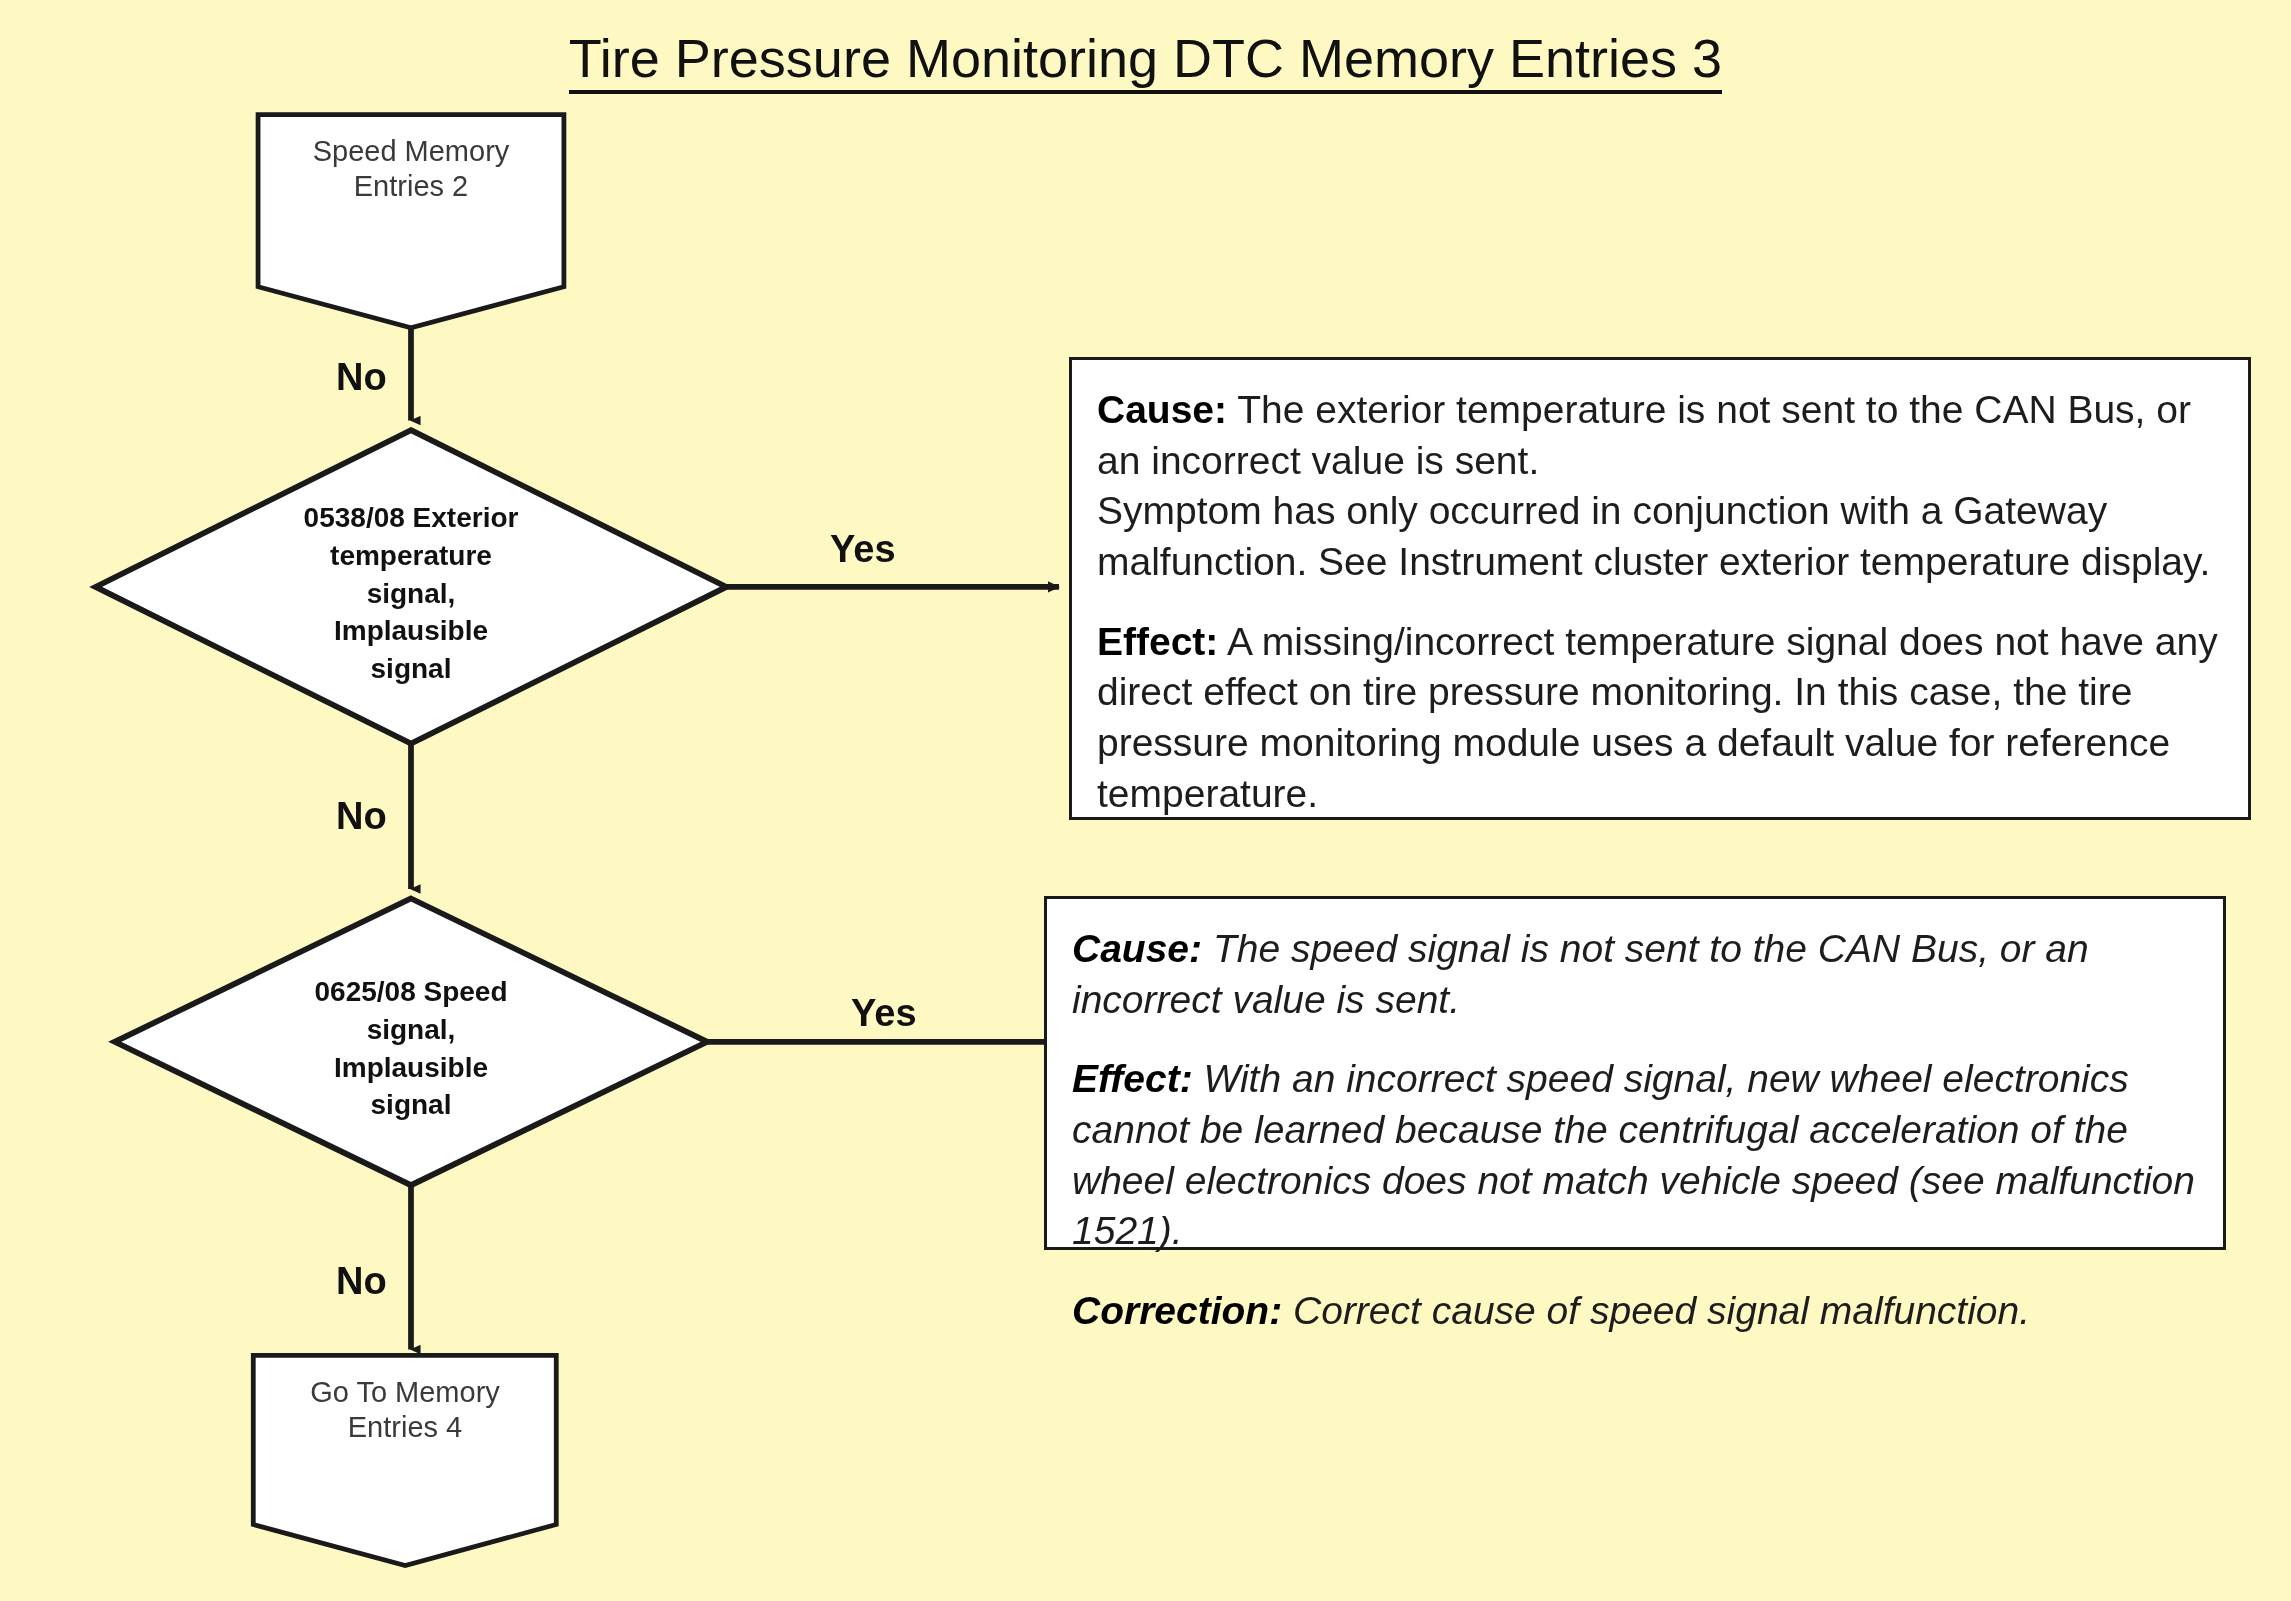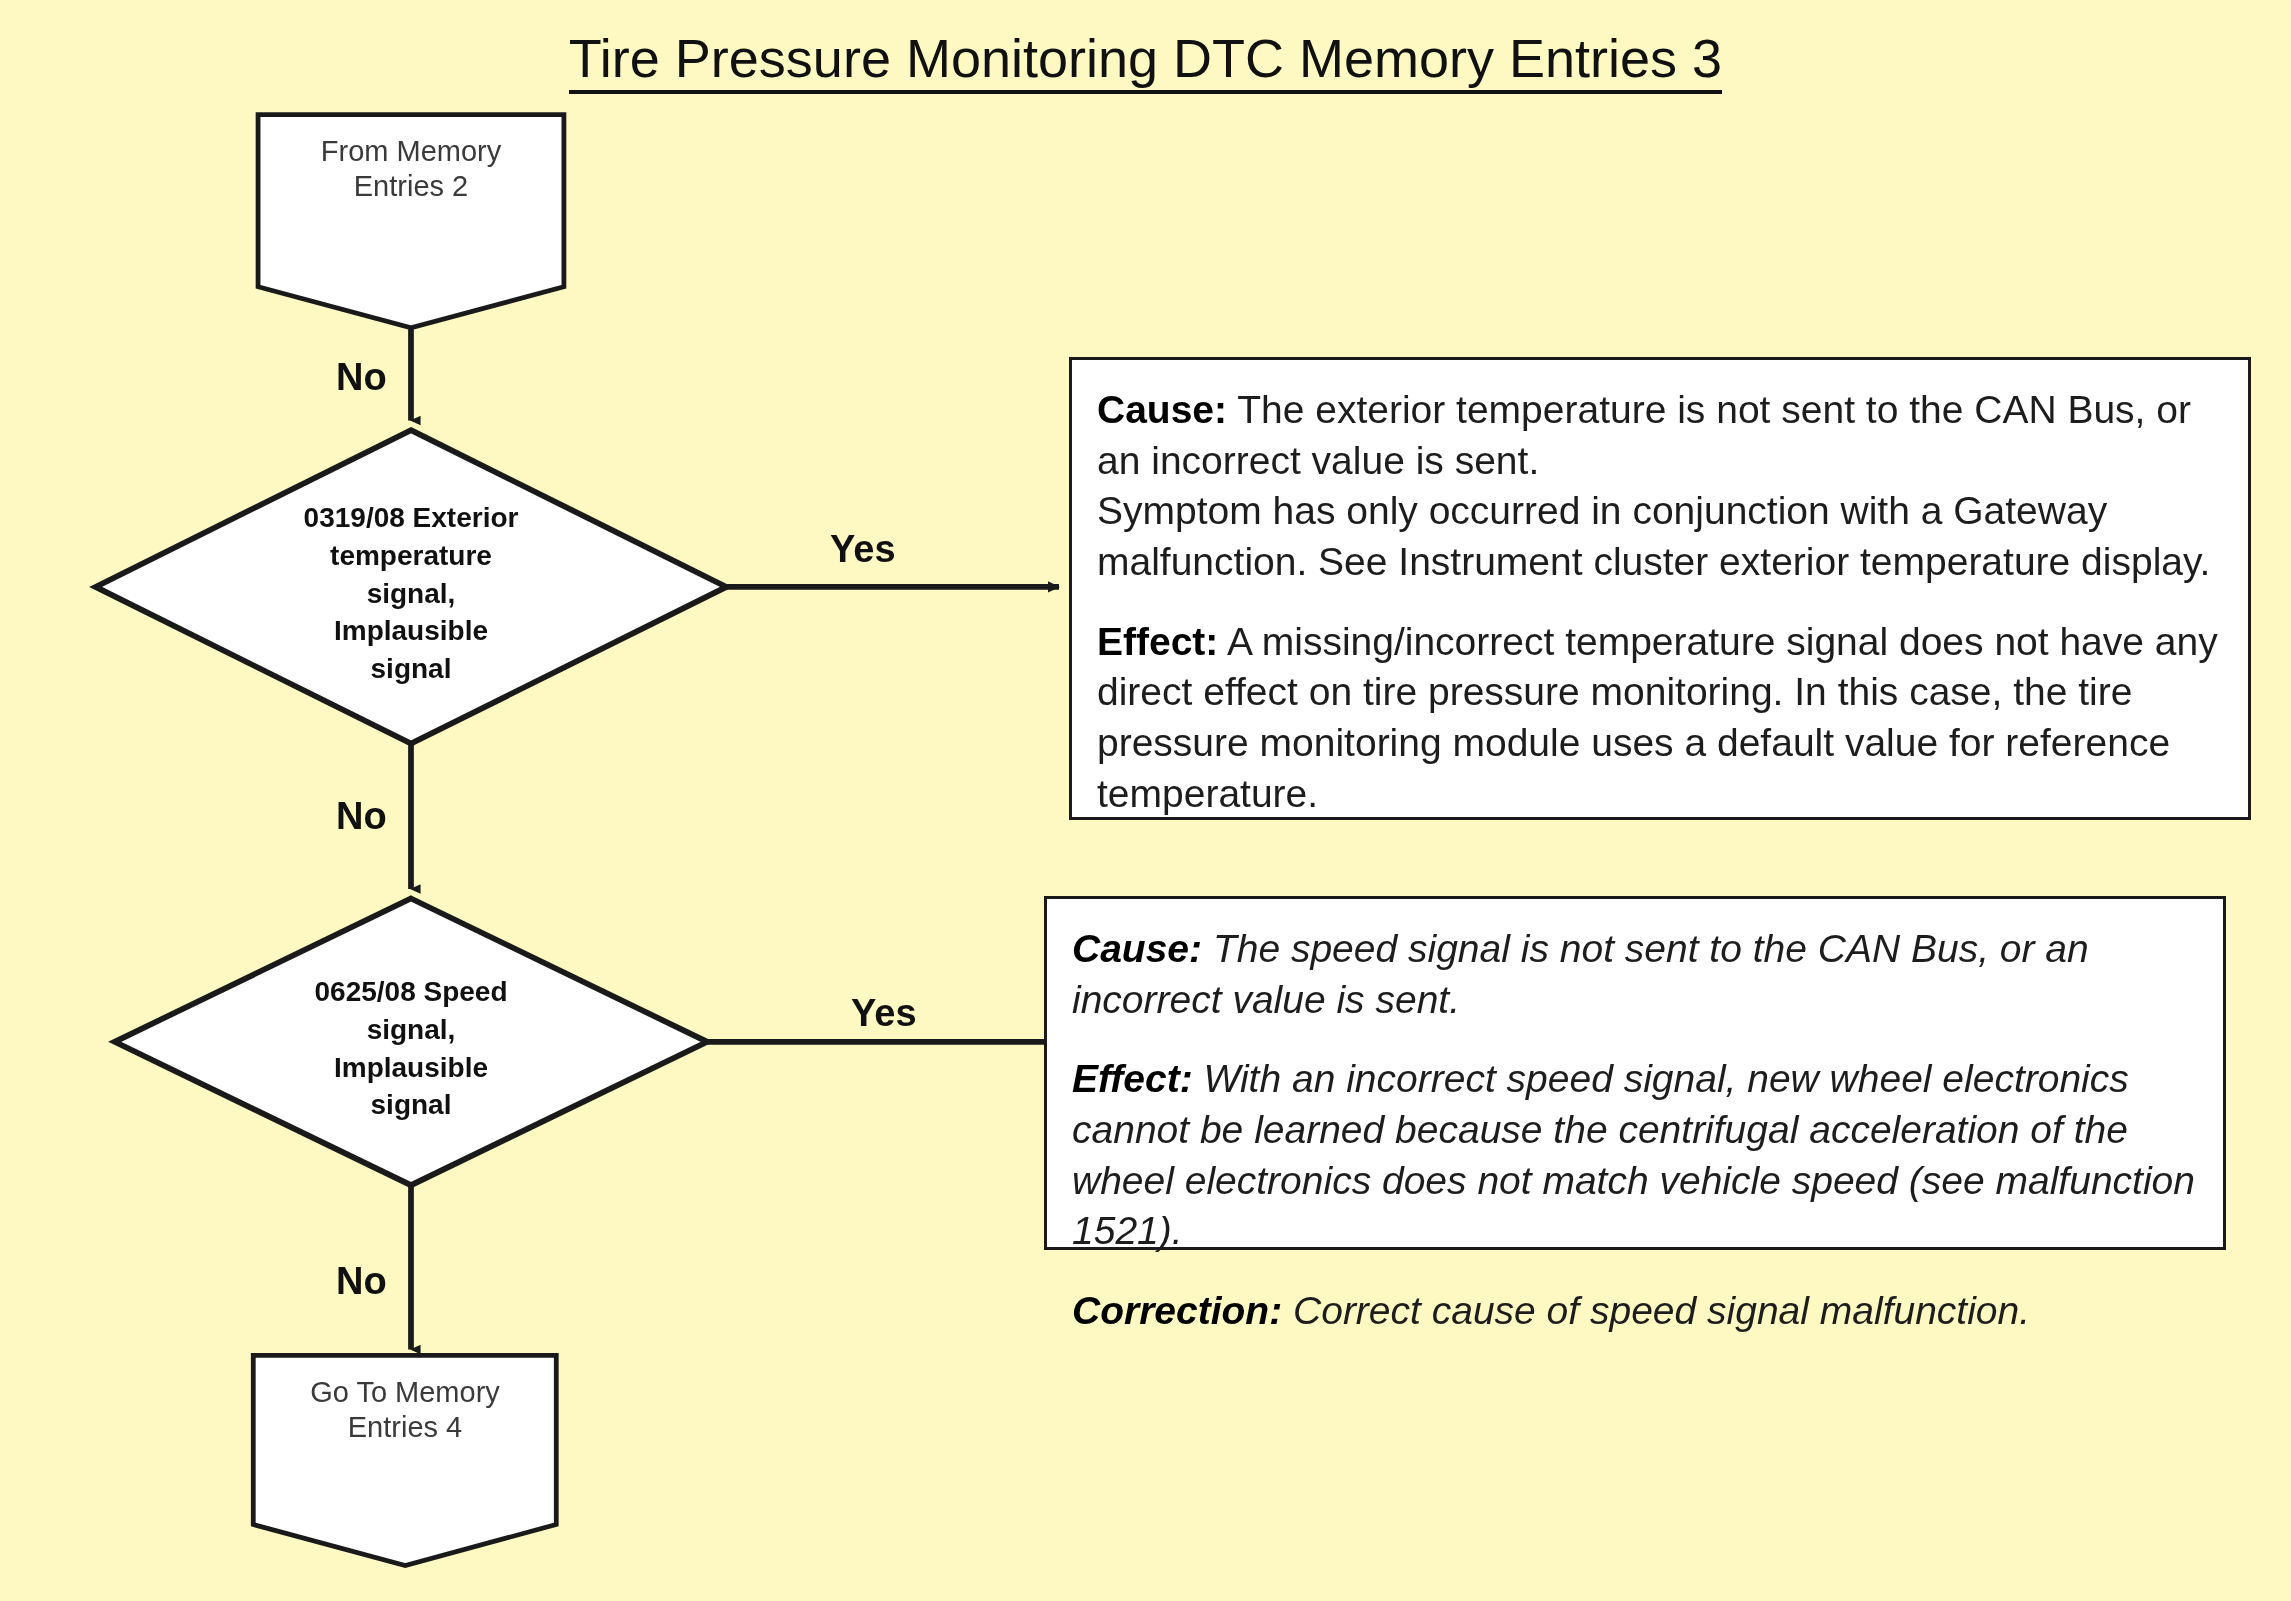--- a/index.html
+++ b/index.html
@@ -146,26 +146,26 @@
     <polygon points="430,940 740,1090 430,1240 120,1090" fill="#ffffff" stroke="#1a1a1a" stroke-width="6"></polygon>
 
     <line x1="740" y1="1090" x2="1108" y2="1090" stroke="#1a1a1a" stroke-width="6" marker-end="url(#arrowRight)"></line>
 
     <line x1="430" y1="1240" x2="430" y2="1412" stroke="#1a1a1a" stroke-width="6" marker-end="url(#arrowDown)"></line>
 
     <polygon points="265,1418 582,1418 582,1595 424,1638 265,1595" fill="#ffffff" stroke="#1a1a1a" stroke-width="5"></polygon>
   </svg>
 
   <div class="node-label terminator-label" style="left:258px; top:134px; width:306px;">
-    <div>From Memory</div>
+    <div>Speed Memory</div>
     <div>Entries 2</div>
   </div>
 
   <div class="node-label decision-label" style="left:239px; top:499px; width:344px;">
-    <div>0319/08 Exterior</div>
+    <div>0538/08 Exterior</div>
     <div>temperature</div>
     <div>signal,</div>
     <div>Implausible</div>
     <div>signal</div>
   </div>
 
   <div class="node-label decision-label" style="left:239px; top:973px; width:344px;">
     <div>0625/08 Speed</div>
     <div>signal,</div>
     <div>Implausible</div>

